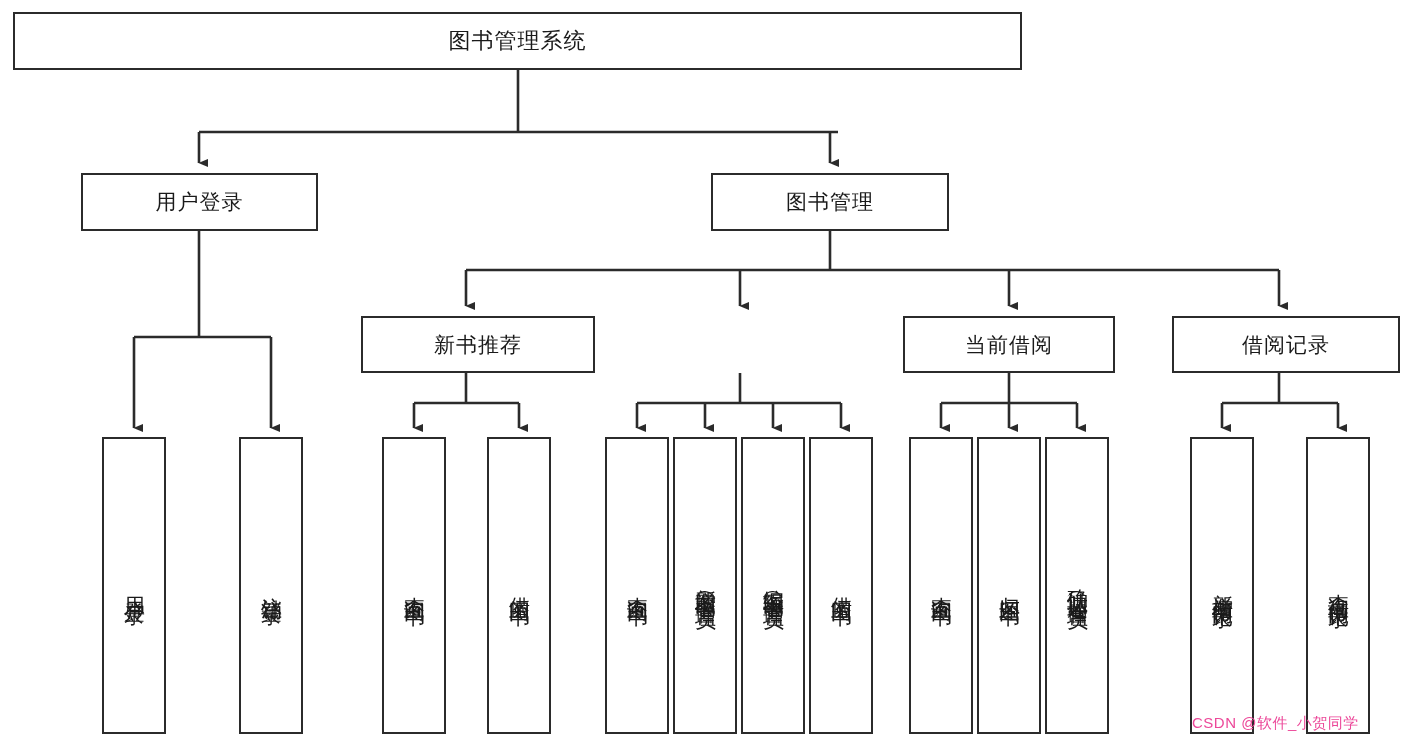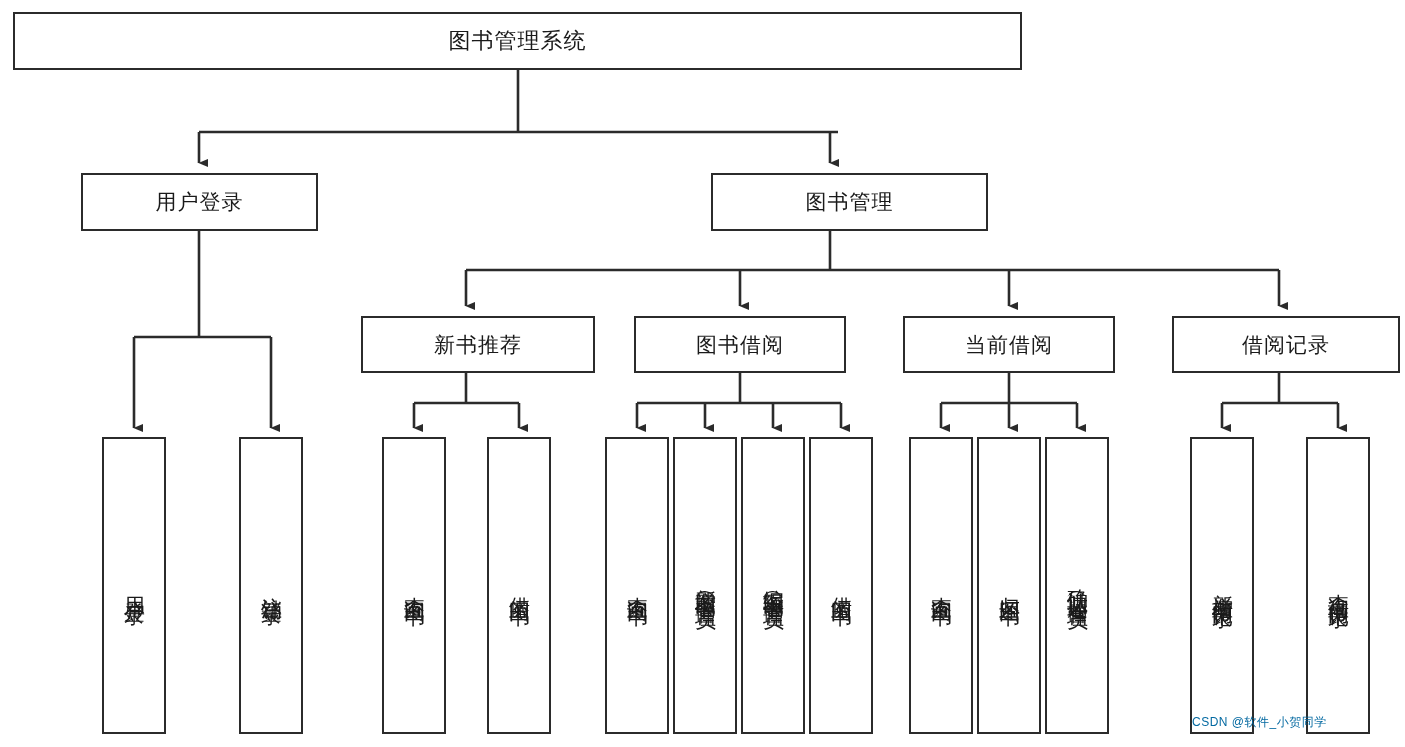--- a/index.html
+++ b/index.html
@@ -59,22 +59,22 @@
   }
   .node-v > span {
     writing-mode: vertical-rl;
     text-orientation: upright;
     display: block;
   }
   .watermark {
     position: absolute;
     left: 1192px;
     top: 714px;
-    font-size: 12px;
-    color: #0369a1;
+    font-size: 15px;
+    color: #ec4899;
     white-space: nowrap;
     letter-spacing: 0.5px;
   }
 </style>
 </head>
 <body>
 
 <div id="canvas">
 
   <svg id="edge-layer" viewBox="0 0 1405 747" xmlns="http://www.w3.org/2000/svg">
@@ -128,30 +128,27 @@
     </g>
   </svg>
 
   <div class="node node-h node-root" style="left:13px; top:12px; width:1009px; height:58px;">
     <span>图书管理系统</span>
   </div>
 
   <div class="node node-h" style="left:81px; top:173px; width:237px; height:58px;">
     <span>用户登录</span>
   </div>
-  <div class="node node-h" style="left:711px; top:173px; width:277px; height:58px;">
+  <div class="node node-h" style="left:711px; top:173px; width:238px; height:58px;">
     <span>图书管理</span>
   </div>
 
   <div class="node node-h" style="left:361px; top:316px; width:234px; height:57px;">
     <span>新书推荐</span>
   </div>
-  <div class="node node-h" style="left:634px; top:316px; width:212px; height:57px;">
-    <span>图书借阅</span>
-  </div>
   <div class="node node-h" style="left:903px; top:316px; width:212px; height:57px;">
     <span>当前借阅</span>
   </div>
   <div class="node node-h" style="left:1172px; top:316px; width:228px; height:57px;">
     <span>借阅记录</span>
   </div>
 
   <div class="node node-v" style="left:102px; top:437px; width:64px; height:297px;">
     <span>用户登录</span>
   </div>

